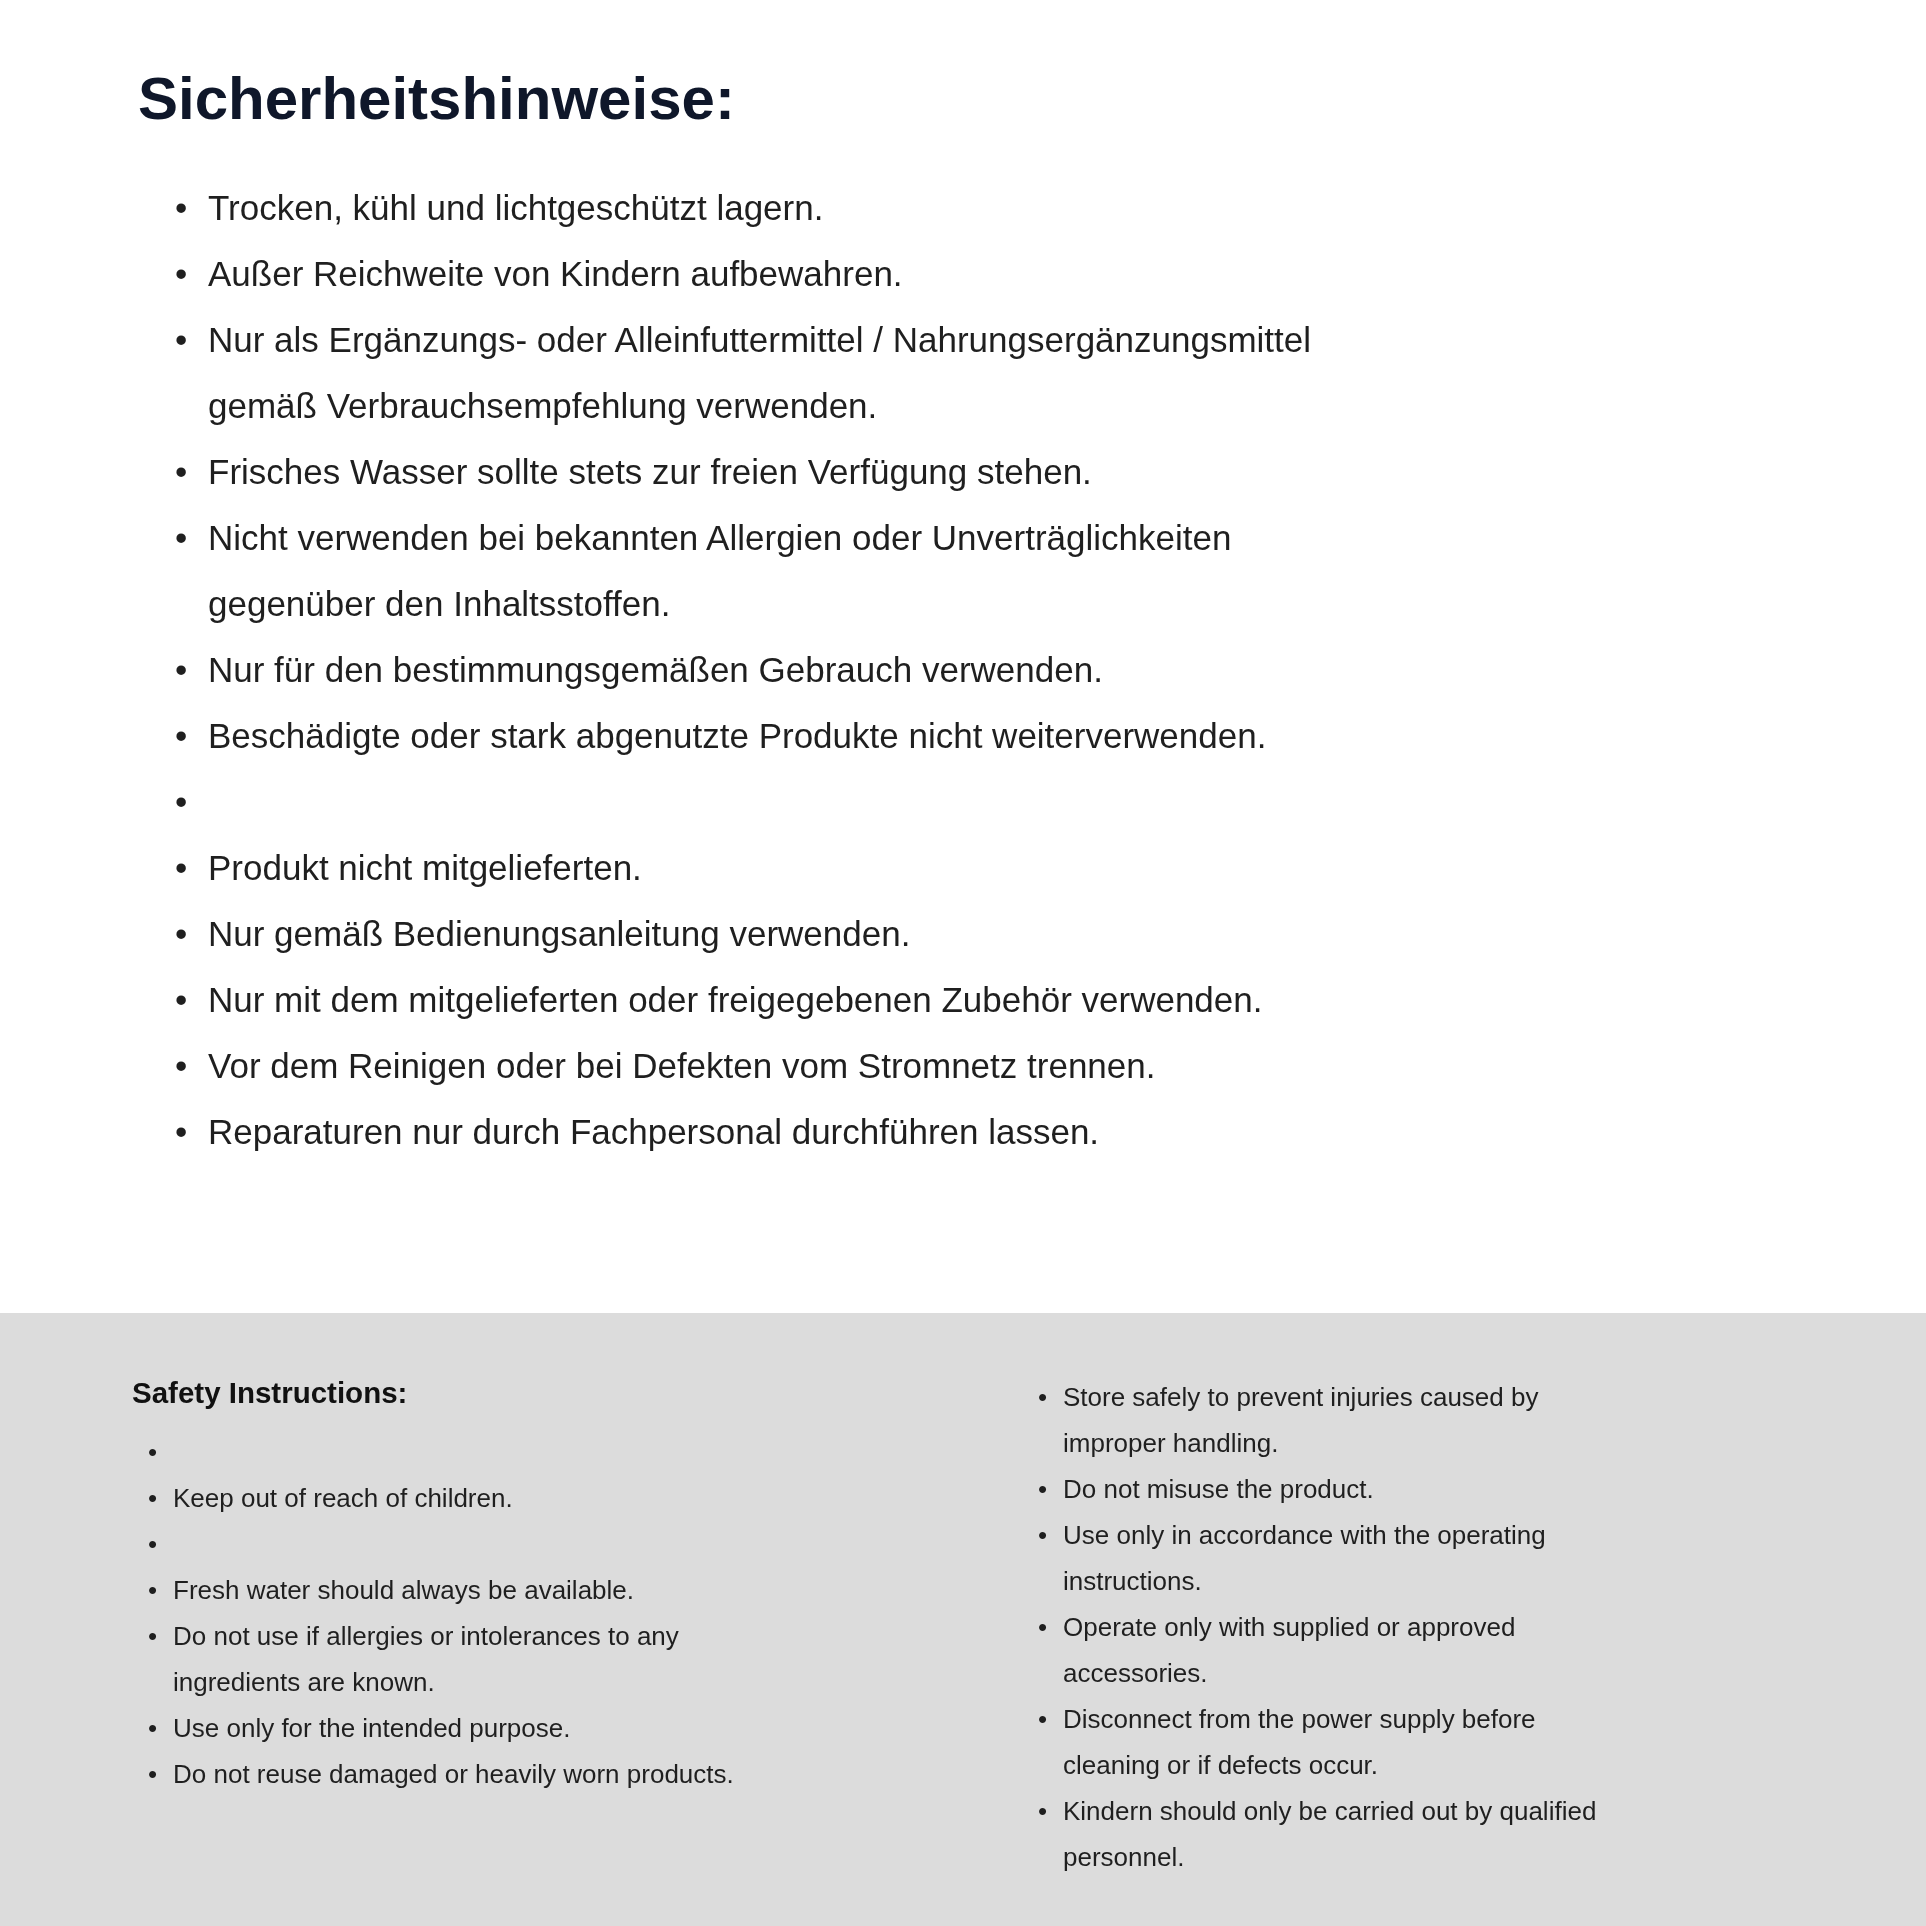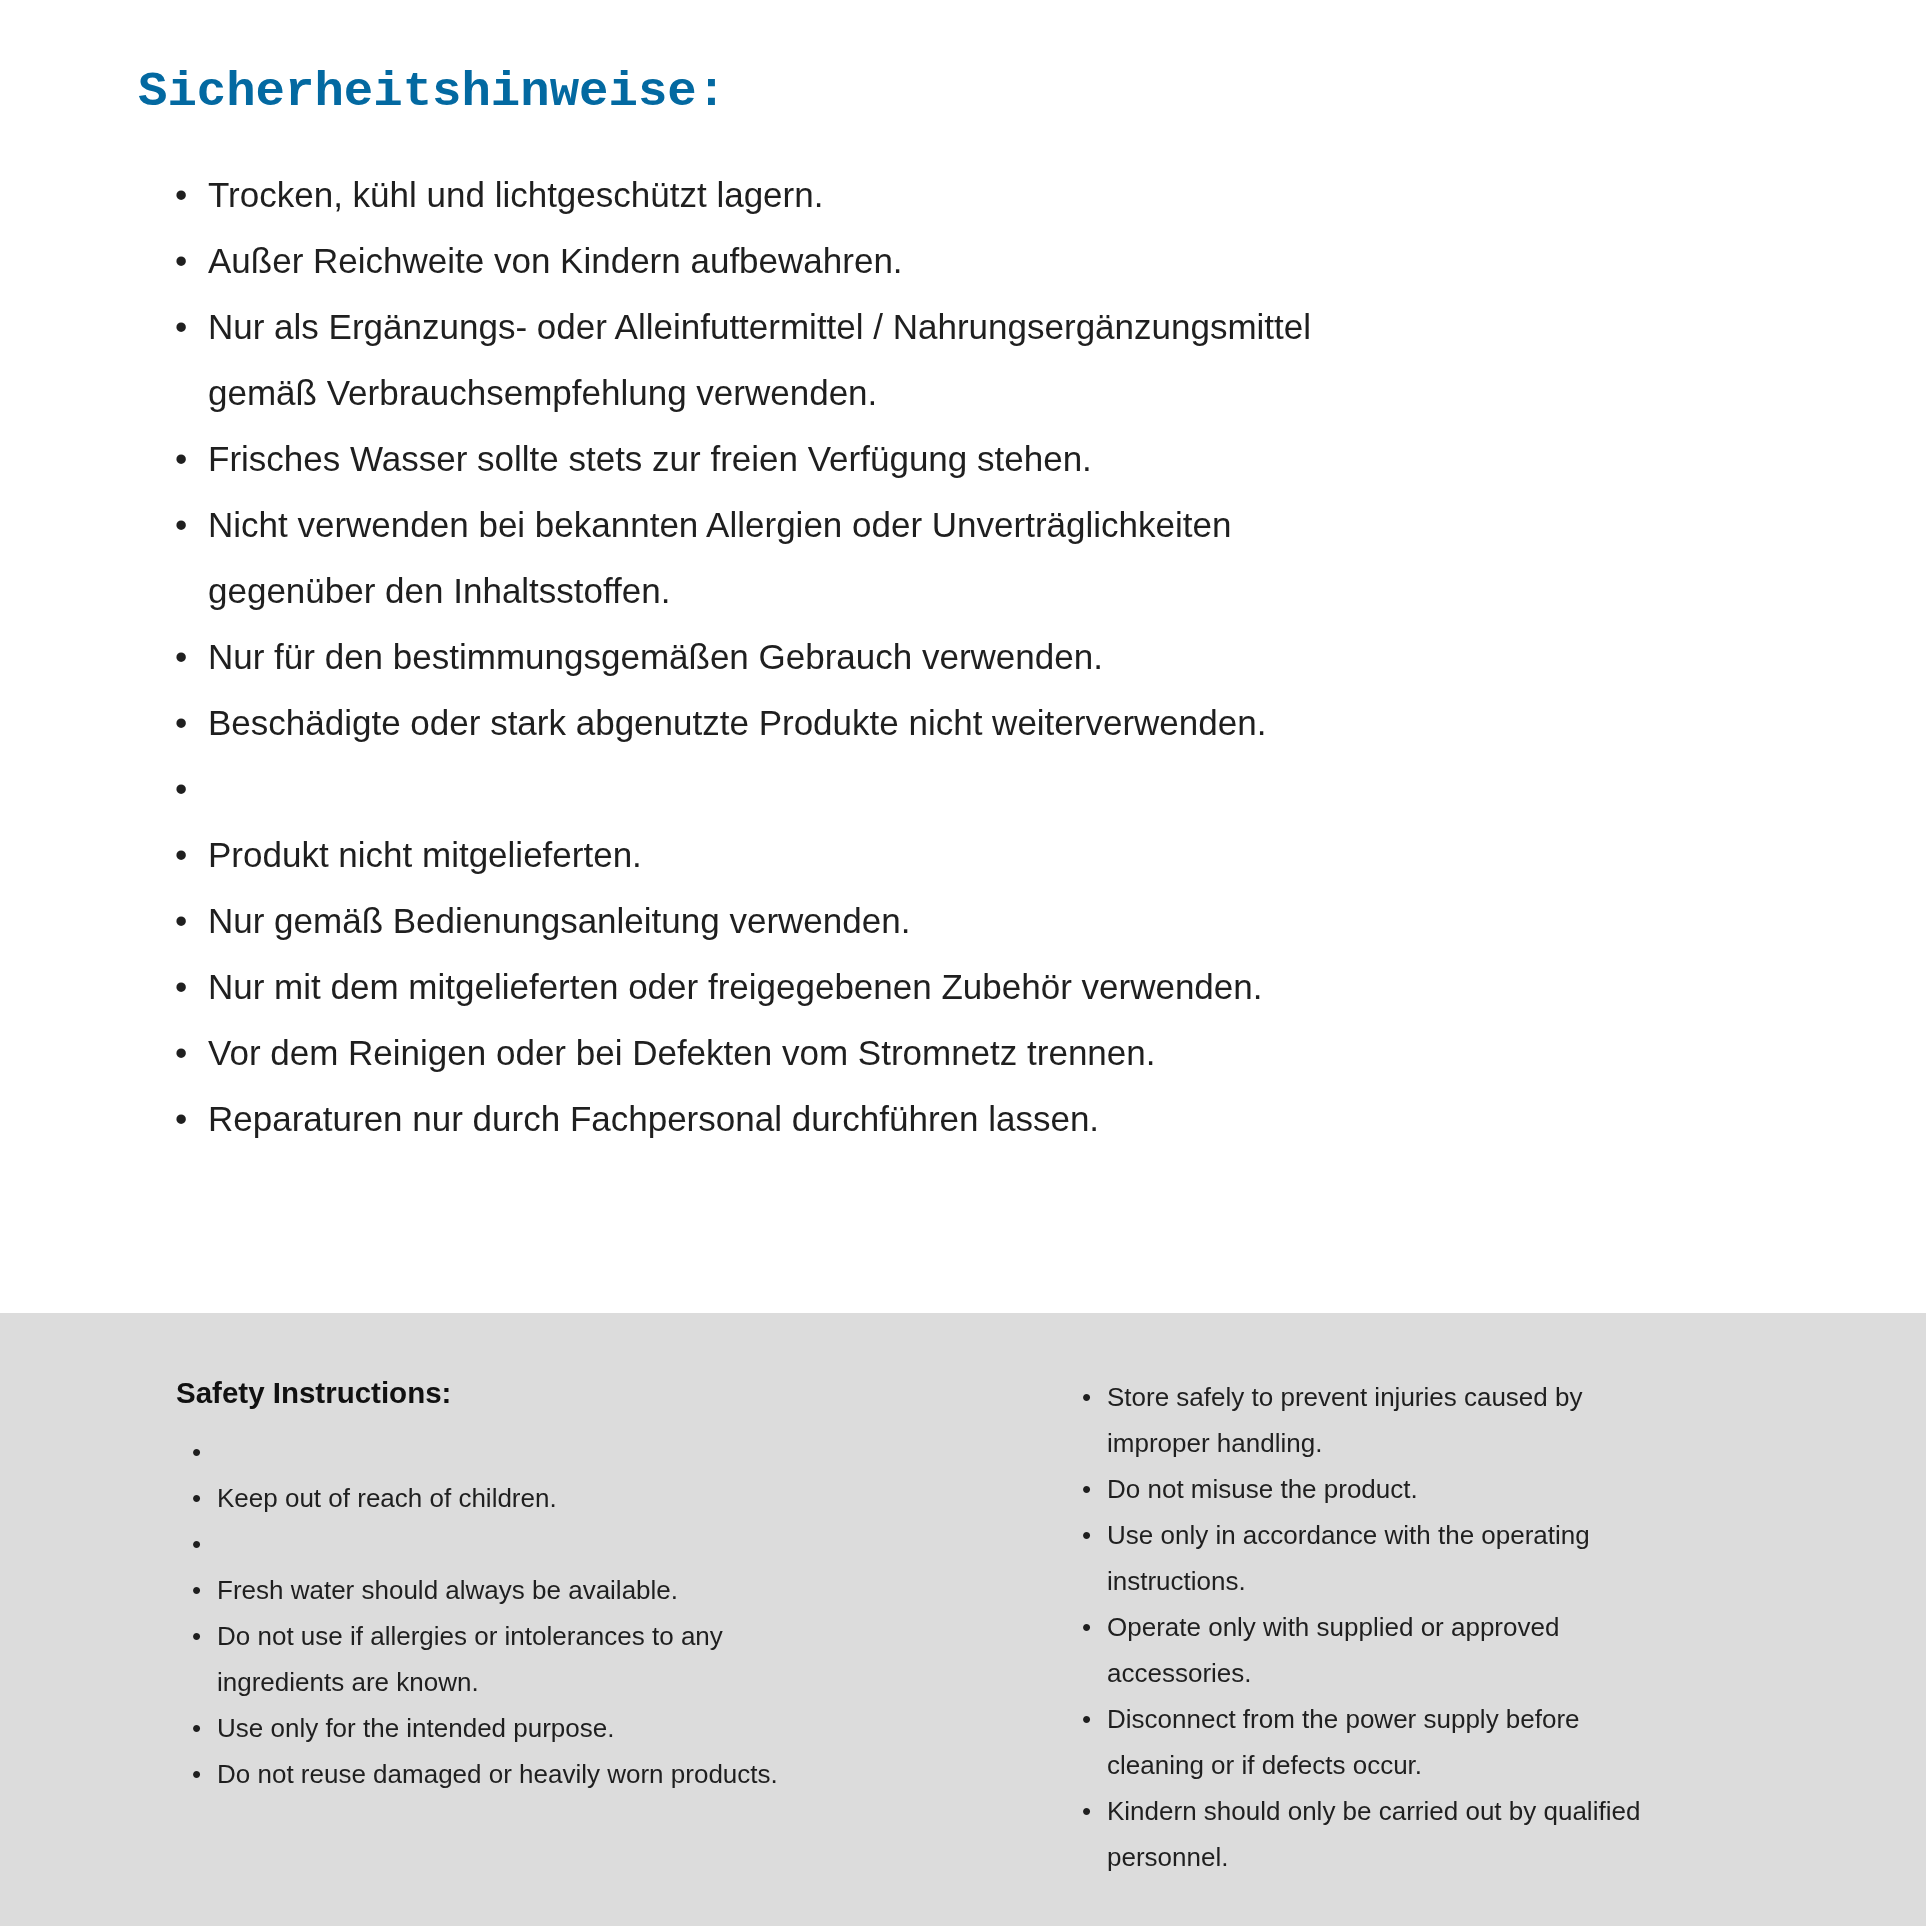--- a/index.html
+++ b/index.html
@@ -16,26 +16,25 @@
     width: 1926px;
     height: 1926px;
     background: #ffffff;
   }
 
   
   .de-section {
     padding: 63px 77px 0 138px;
   }
   .de-heading {
-    font-size: 49px;
+    font-size: 60px;
     line-height: 1.2;
     font-weight: bold;
-    color: #0369a1;
+    color: #0f172a;
     margin: 0 0 40px 0;
-    font-family: Liberation Mono, monospace;
   }
   .de-list {
     padding-left: 37px;
   }
   .de-list .item {
     display: flex;
     font-size: 35px;
     line-height: 66px;
     color: #1f1f1f;
   }
@@ -52,21 +51,20 @@
     height: 613px;
     background: #dcdcdc;
     box-sizing: border-box;
     padding: 61px 58px 0 132px;
     display: flex;
     align-items: flex-start;
   }
   .en-col-left {
     width: 857px;
     flex: 0 0 auto;
-    margin-left: 44px;
   }
   .en-col-right {
     margin-left: 49px;
     flex: 1 1 auto;
   }
   .en-heading {
     font-size: 29.5px;
     line-height: 1.3;
     font-weight: bold;
     color: #111111;

